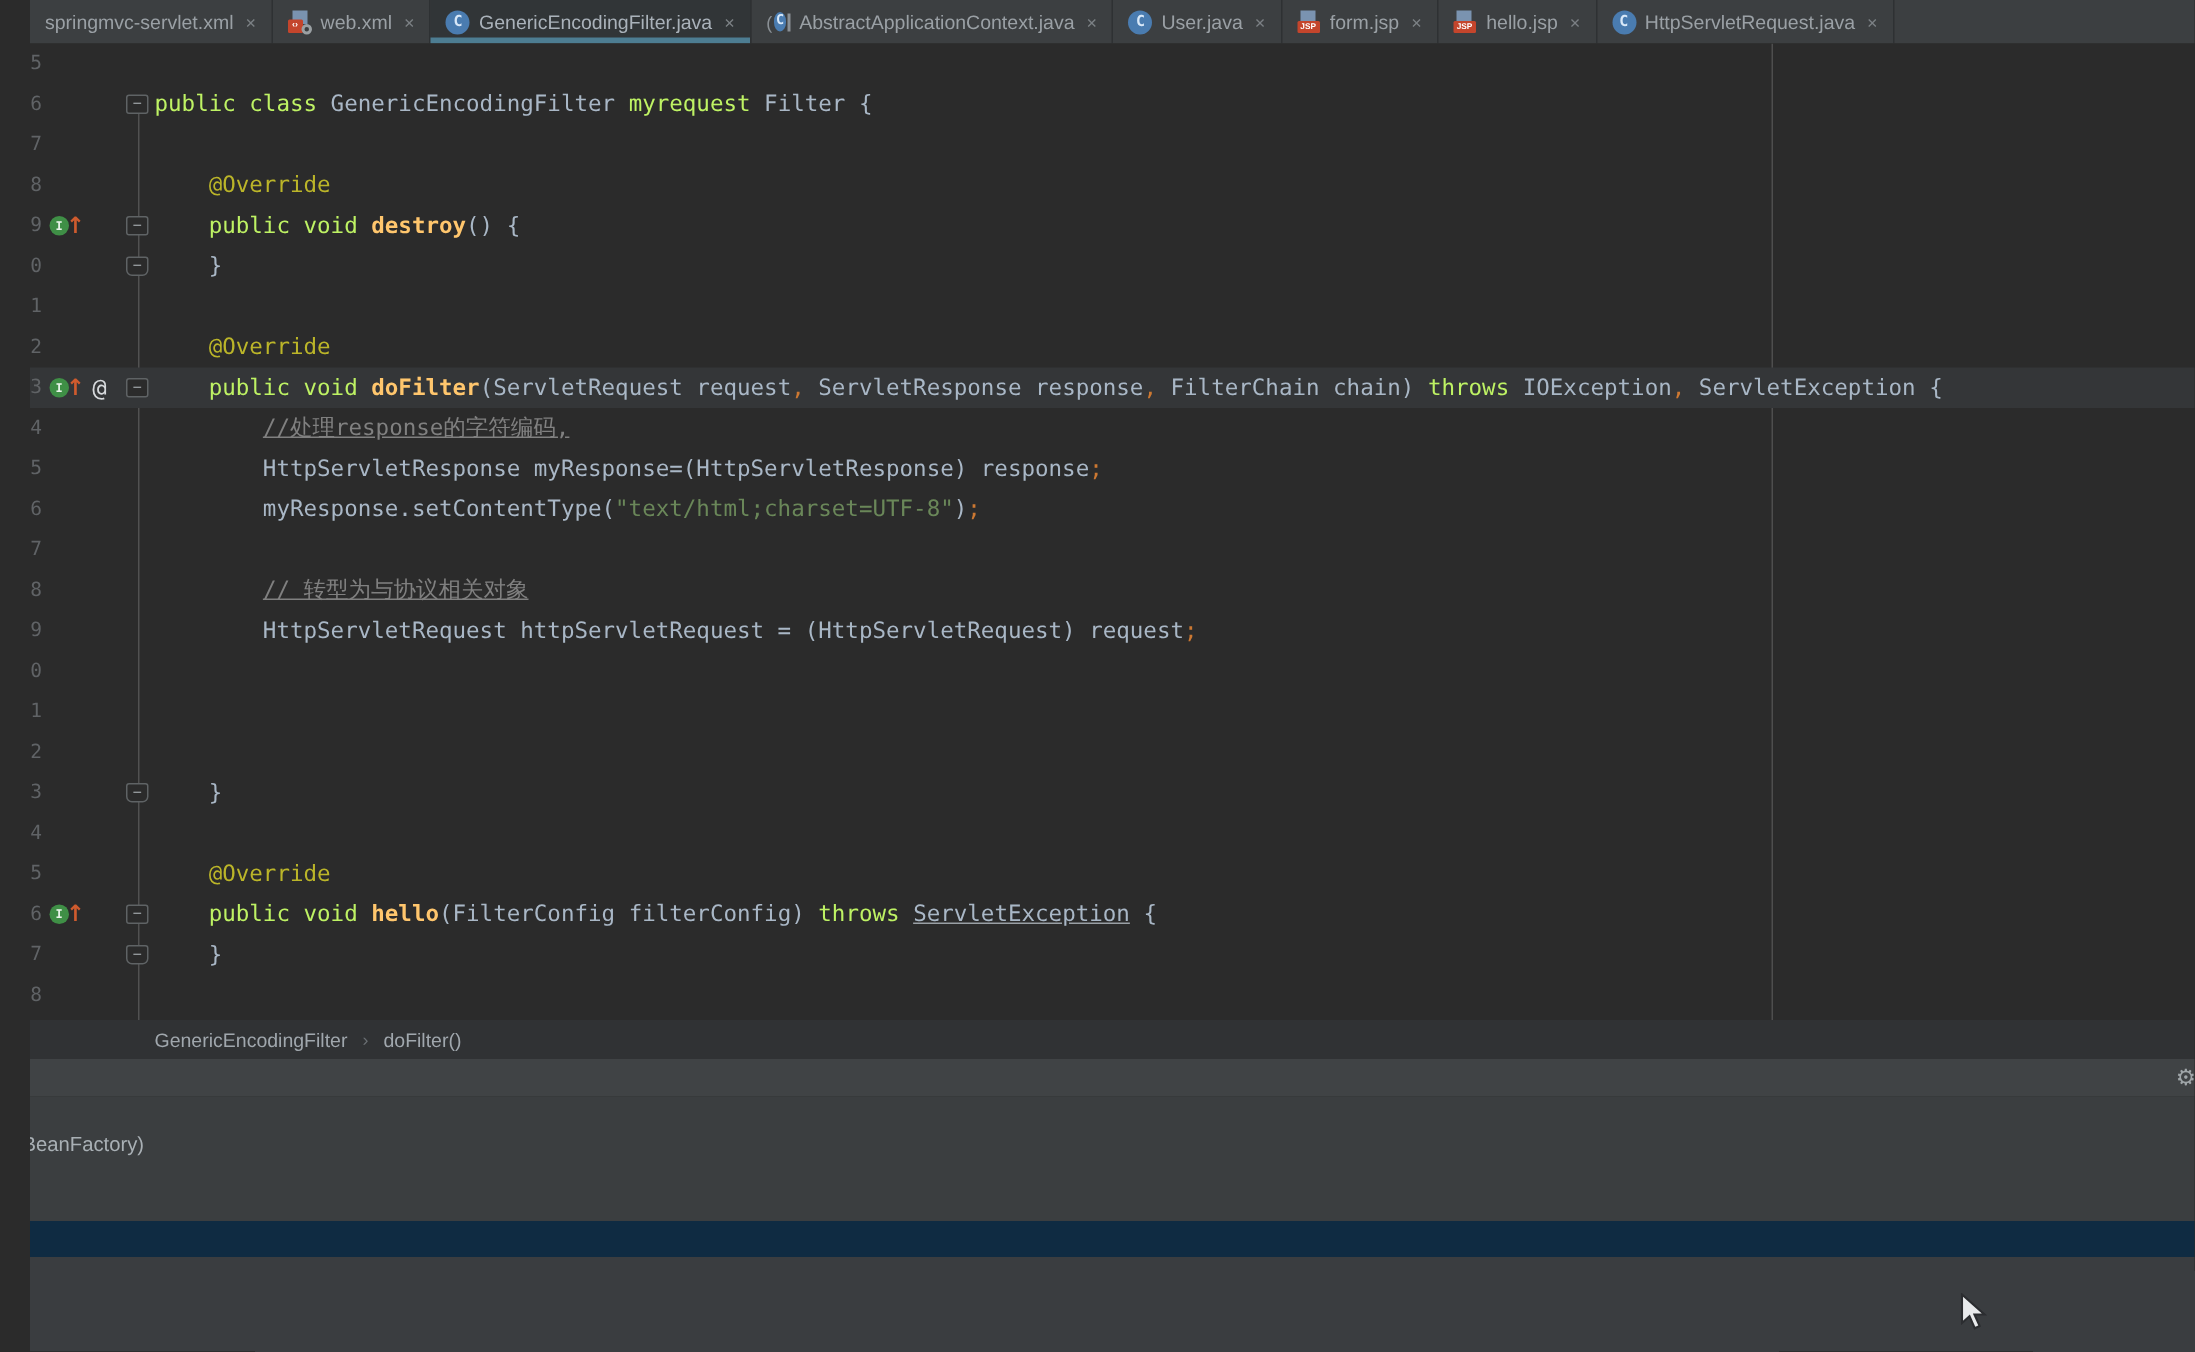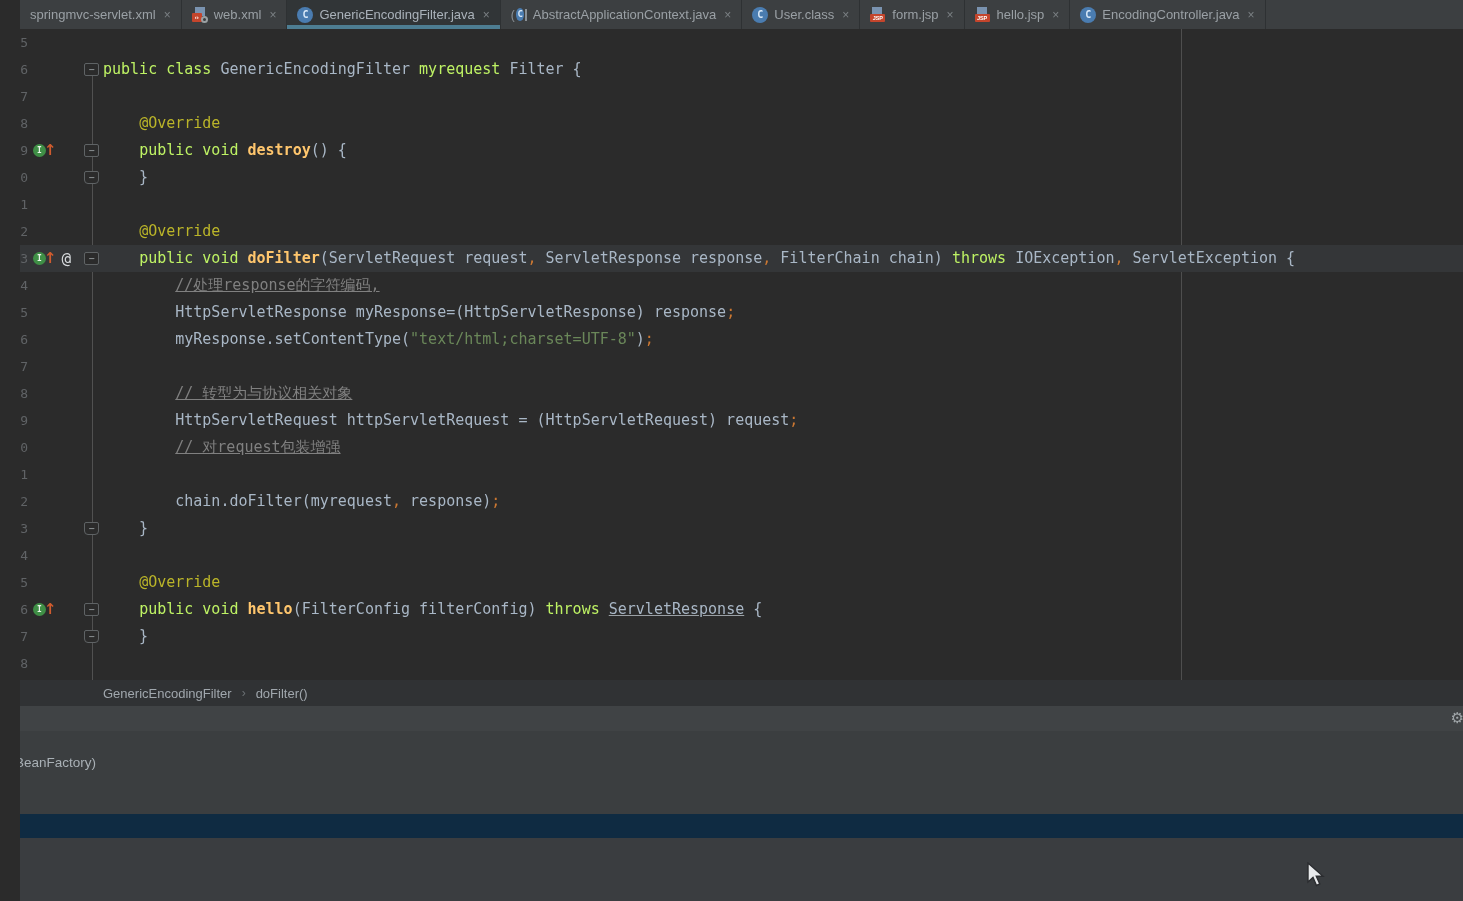--- a/index.html
+++ b/index.html
@@ -125,42 +125,42 @@
         <span class="ic ic-class-ro">
           <span class="paren">(</span>
           <span class="c">C</span>
           <span class="bar"></span>
         </span>
         <span>AbstractApplicationContext.java</span>
         <span class="close">×</span>
       </div>
       <div class="tab">
         <span class="ic ic-class">C</span>
-        <span>User.class</span>
+        <span>User.java</span>
         <span class="close">×</span>
       </div>
       <div class="tab">
         <span class="ic ic-jsp">
           <span class="page"></span>
           <span class="badge">JSP</span>
         </span>
         <span>form.jsp</span>
         <span class="close">×</span>
       </div>
       <div class="tab">
         <span class="ic ic-jsp">
           <span class="page"></span>
           <span class="badge">JSP</span>
         </span>
         <span>hello.jsp</span>
         <span class="close">×</span>
       </div>
       <div class="tab">
         <span class="ic ic-class">C</span>
-        <span>EncodingController.java</span>
+        <span>HttpServletRequest.java</span>
         <span class="close">×</span>
       </div>
     </div>
 
   <div id="editor">
     <div id="fold-guide"></div>
     <div id="margin-guide"></div>
     <div id="code-lines">
         <div class="code-line">
           <span class="lnum">15</span>
@@ -230,28 +230,26 @@
         <div class="code-line">
           <span class="lnum">28</span>
           <span class="code-text"><span class="s-pl">        </span><span class="s-co">// 转型为与协议相关对象</span></span>
         </div>
         <div class="code-line">
           <span class="lnum">29</span>
           <span class="code-text"><span class="s-pl">        HttpServletRequest httpServletRequest = (HttpServletRequest) request</span><span class="s-pu">;</span></span>
         </div>
         <div class="code-line">
           <span class="lnum">30</span>
-          <span class="code-text"><span class="s-pl">        </span><span class="s-co">// 对request包装增强</span></span>
         </div>
         <div class="code-line">
           <span class="lnum">31</span>
         </div>
         <div class="code-line">
           <span class="lnum">32</span>
-          <span class="code-text"><span class="s-pl">        chain.doFilter(myrequest</span><span class="s-pu">,</span><span class="s-pl"> response)</span><span class="s-pu">;</span></span>
         </div>
         <div class="code-line">
           <span class="lnum">33</span>
           <span class="fold close">−</span>
           <span class="code-text"><span class="s-pl">    }</span></span>
         </div>
         <div class="code-line">
           <span class="lnum">34</span>
           <span class="code-text"></span>
         </div>
@@ -259,21 +257,21 @@
           <span class="lnum">35</span>
           <span class="code-text"><span class="s-pl">    </span><span class="s-an">@Override</span></span>
         </div>
         <div class="code-line">
           <span class="lnum">36</span>
           <span class="gut">
             <span class="oc">I</span>
             <span class="arrow">↑</span>
           </span>
           <span class="fold open">−</span>
-          <span class="code-text"><span class="s-pl">    </span><span class="s-kw">public void </span><span class="s-me">hello</span><span class="s-pl">(FilterConfig filterConfig) </span><span class="s-kw">throws </span><span class="s-er">ServletResponse</span><span class="s-pl"> {</span></span>
+          <span class="code-text"><span class="s-pl">    </span><span class="s-kw">public void </span><span class="s-me">hello</span><span class="s-pl">(FilterConfig filterConfig) </span><span class="s-kw">throws </span><span class="s-er">ServletException</span><span class="s-pl"> {</span></span>
         </div>
         <div class="code-line">
           <span class="lnum">37</span>
           <span class="fold close">−</span>
           <span class="code-text"><span class="s-pl">    }</span></span>
         </div>
         <div class="code-line">
           <span class="lnum">38</span>
           <span class="code-text"></span>
         </div>

